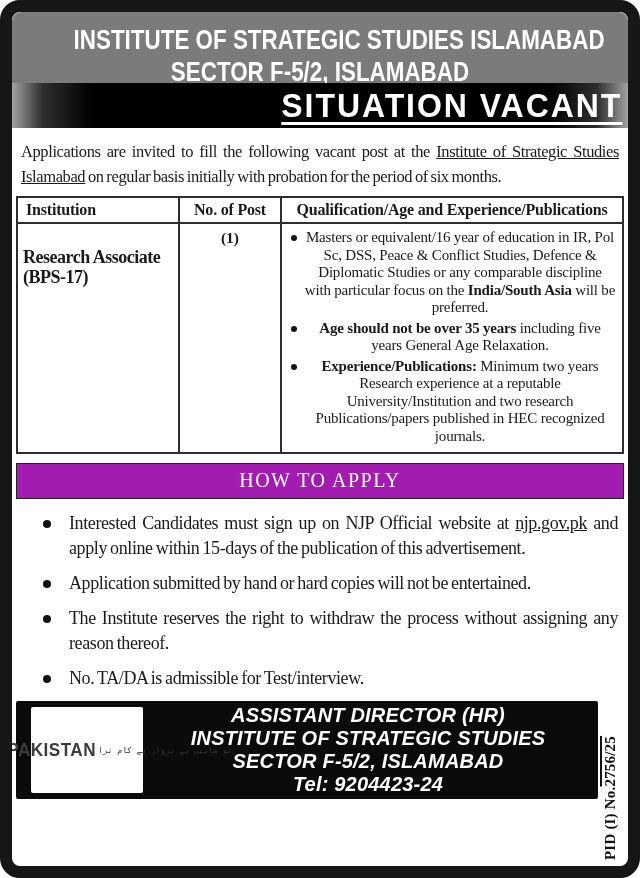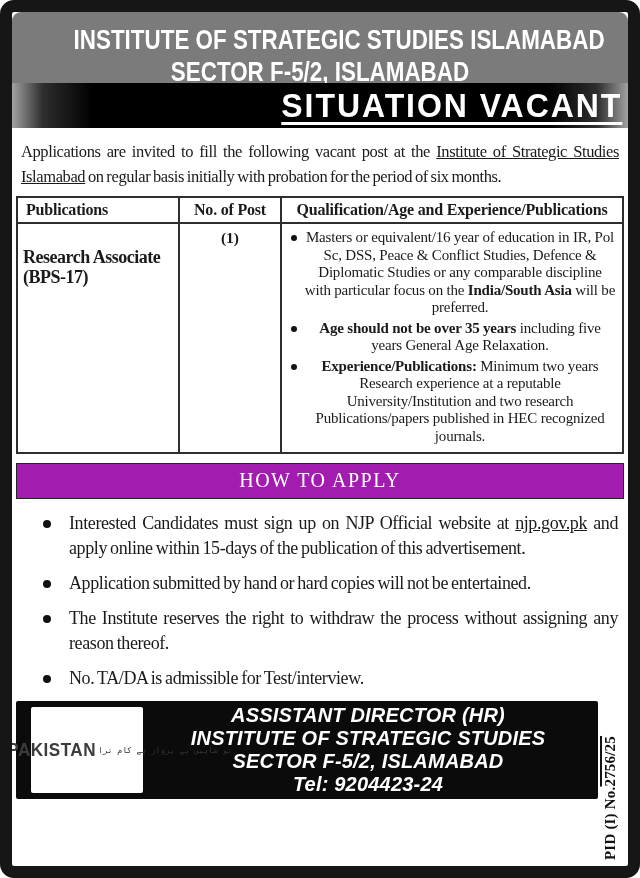--- a/index.html
+++ b/index.html
@@ -1,18 +1,18 @@
 <!DOCTYPE html>
 <html><head>
 <meta charset="utf-8">
 <style>
   html,body{margin:0;padding:0;background:#ffffff;}
   .ad{
     width:640px;height:878px;box-sizing:border-box;position:relative;overflow:hidden;
-    border:12px solid #161616;border-radius:14px;background:#fff;
+    border:12px solid #161616;border-radius:20px;background:#fff;
     font-family:"Liberation Serif", serif;color:#1a1a1a;
   }
   
   .header{background:#7b7b7b;height:95px;box-sizing:border-box;padding-top:12px;
     text-align:center;border-radius:9px 9px 0 0;}
   .hl{color:#fff;font-family:"Liberation Sans", sans-serif;font-weight:bold;
     white-space:nowrap;transform:scaleX(0.8);transform-origin:center;}
   .hl1{font-size:28px;line-height:32px;}
   .hl2{font-size:28px;line-height:32px;}
   
@@ -82,21 +82,21 @@
 
   <div class="banner">
     <span class="banner-title">SITUATION VACANT</span>
   </div>
 
   <p class="intro"><span>Applications are invited to fill the following vacant post at the </span><span class="u">Institute of Strategic Studies Islamabad</span><span> on regular basis initially with probation for the period of six months.</span></p>
 
   <table class="vac">
     <thead>
       <tr>
-        <th class="hleft">Publications</th>
+        <th class="hleft">Institution</th>
         <th class="hpost">No. of Post</th>
         <th>Qualification/Age and Experience/Publications</th>
       </tr>
     </thead>
     <tbody>
       <tr>
         <td class="desig">Research Associate (BPS-17)</td>
         <td class="posts">(1)</td>
         <td class="qual">
           <ul>

